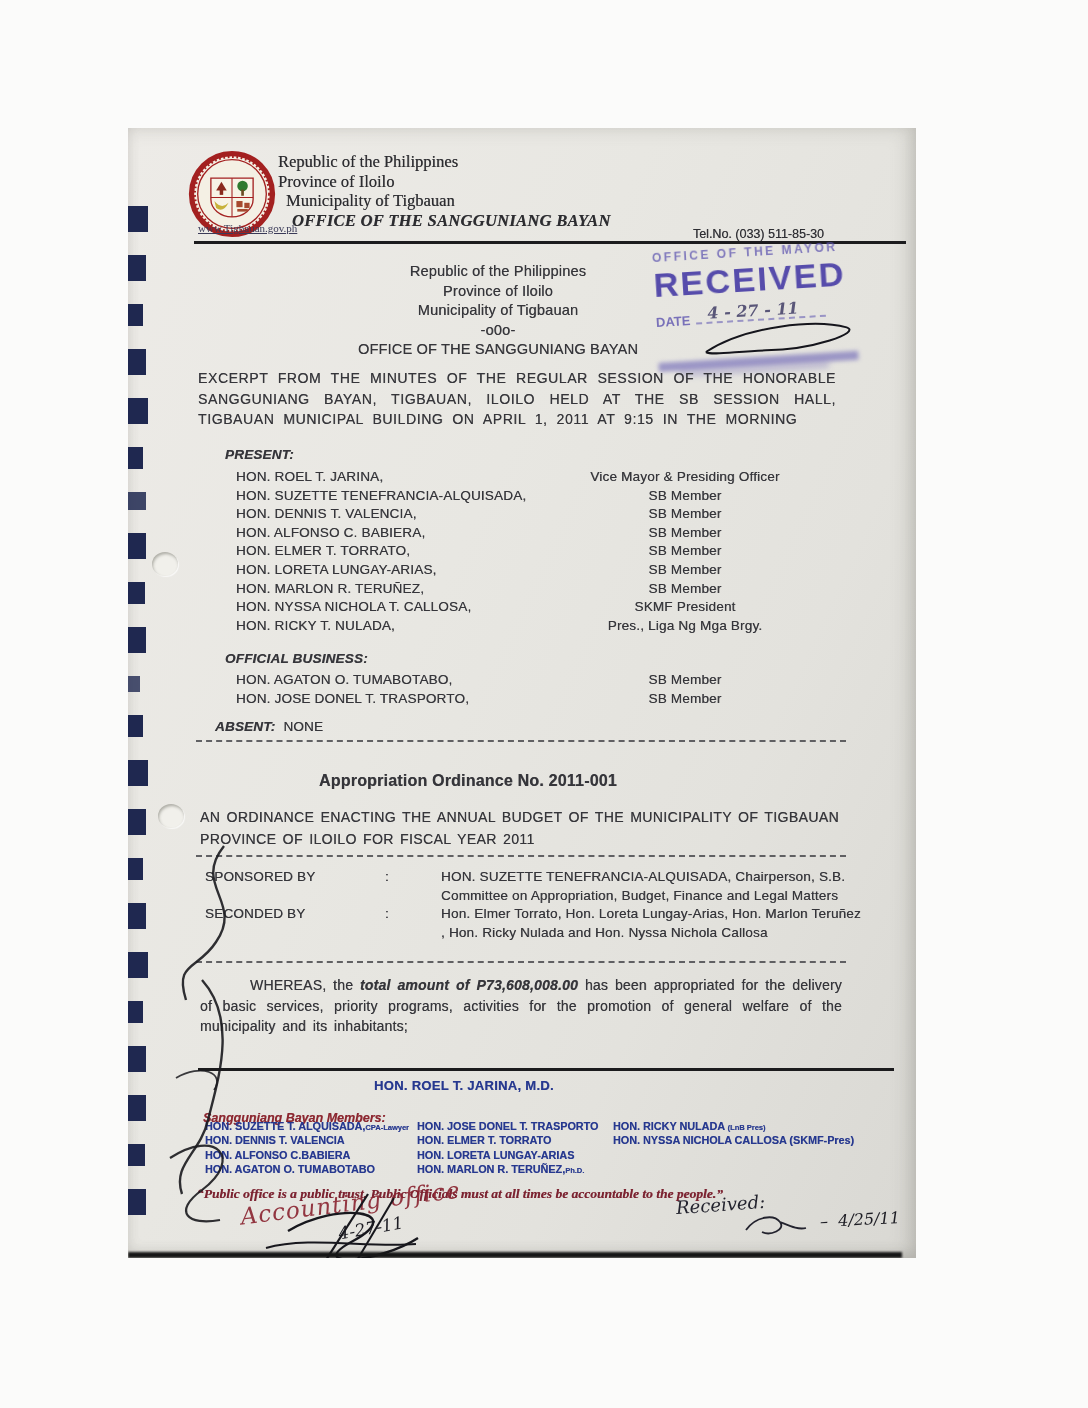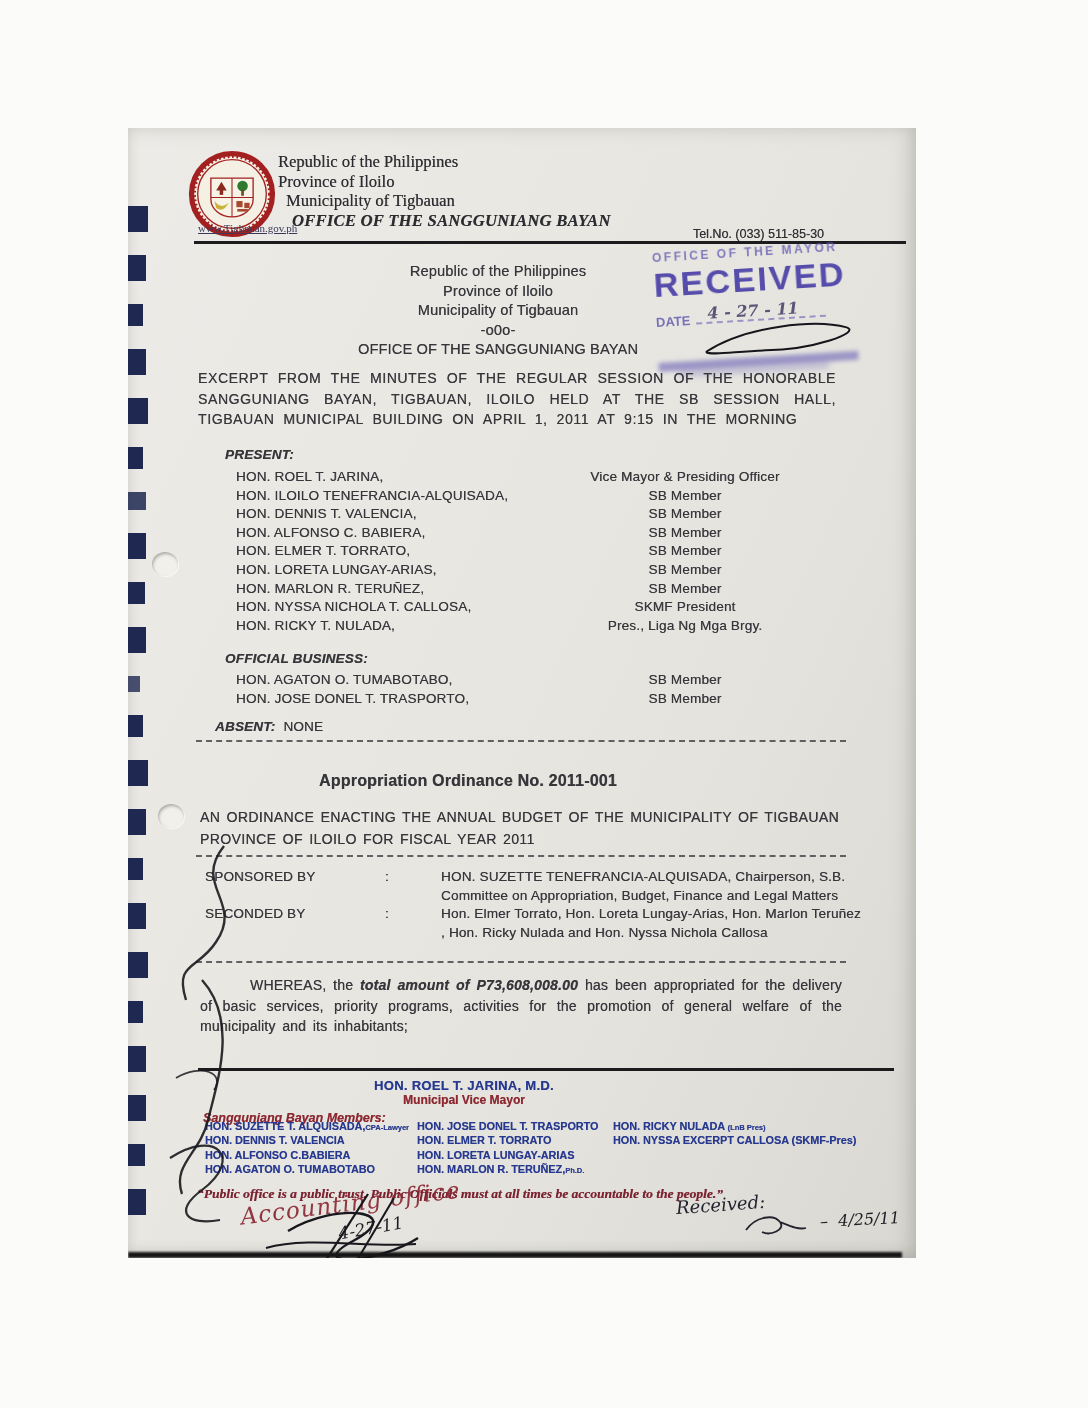--- a/index.html
+++ b/index.html
@@ -195,21 +195,21 @@
 
   <div class="excerpt t">EXCERPT FROM THE MINUTES OF THE REGULAR SESSION OF THE HONORABLE SANGGUNIANG BAYAN, TIGBAUAN, ILOILO HELD AT THE SB SESSION HALL, TIGBAUAN MUNICIPAL BUILDING ON APRIL 1, 2011 AT 9:15 IN THE MORNING</div>
 
   <div class="sec-head t bi" style="top:318px;">PRESENT:</div>
   <div class="roster" style="top:340px;">
     <div class="prow">
         <span class="pname t">HON. ROEL T. JARINA,</span>
         <span class="prole t">Vice Mayor &amp; Presiding Officer</span>
       </div>
     <div class="prow">
-        <span class="pname t">HON. ILOILO TENEFRANCIA-ALQUISADA,</span>
+        <span class="pname t">HON. SUZETTE TENEFRANCIA-ALQUISADA,</span>
         <span class="prole t">SB Member</span>
       </div>
     <div class="prow">
         <span class="pname t">HON. DENNIS T. VALENCIA,</span>
         <span class="prole t">SB Member</span>
       </div>
     <div class="prow">
         <span class="pname t">HON. ALFONSO C. BABIERA,</span>
         <span class="prole t">SB Member</span>
       </div>
@@ -270,38 +270,37 @@
     </div>
   </div>
   <div class="dashed" style="top:833px;"></div>
 
   <div class="whereas t">
     <span>WHEREAS, the </span><span class="bi">total amount of P73,608,008.00</span><span> has been appropriated for the delivery of basic services, priority programs, activities for the promotion of general welfare of the municipality and its inhabitants;</span>
   </div>
 
   <div class="black-rule"></div>
   <div class="sig-name">HON. ROEL T. JARINA,  M.D.</div>
-  <div class="sig-title">Municipal Vice Mayor</div>
   <div class="members-head">Sangguniang Bayan Members:</div>
 
   <div class="mcol" style="left:77px;">
     <div><span>HON. SUZETTE T. ALQUISADA,</span><span class="suf">CPA-Lawyer</span></div>
     <div><span>HON. DENNIS T. VALENCIA</span><span class="suf"></span></div>
     <div><span>HON. ALFONSO C.BABIERA</span><span class="suf"></span></div>
     <div><span>HON. AGATON O. TUMABOTABO</span><span class="suf"></span></div>
   </div>
   <div class="mcol" style="left:289px;">
     <div><span>HON. JOSE DONEL T. TRASPORTO</span><span class="suf"></span></div>
     <div><span>HON. ELMER T. TORRATO</span><span class="suf"></span></div>
     <div><span>HON. LORETA LUNGAY-ARIAS</span><span class="suf"></span></div>
     <div><span>HON. MARLON R. TERUÑEZ,</span><span class="suf">Ph.D.</span></div>
   </div>
   <div class="mcol" style="left:485px;">
     <div><span>HON. RICKY NULADA</span> <span class="suf">(LnB Pres)</span></div>
-    <div><span>HON. NYSSA EXCERPT CALLOSA (SKMF-Pres)</span><span class="suf"></span></div>
+    <div><span>HON. NYSSA NICHOLA CALLOSA (SKMF-Pres)</span><span class="suf"></span></div>
   </div>
 
   <div class="quote">“Public office is a public trust. Public Officials must at all times be accountable to the people.”</div>
 
   <div class="hw hw-accounting">Accounting office</div>
   <div class="hw hw-acct-date">4-27-11</div>
   <svg class="acct-sig" width="200" height="80">
     <path d="M40,45 C90,15 160,25 105,55 C55,82 130,78 170,52" fill="none" stroke="#17171d" stroke-width="2.4"></path>
     <path d="M120,8 L78,74" fill="none" stroke="#17171d" stroke-width="2.2"></path>
     <path d="M146,12 L108,76" fill="none" stroke="#17171d" stroke-width="2"></path>

